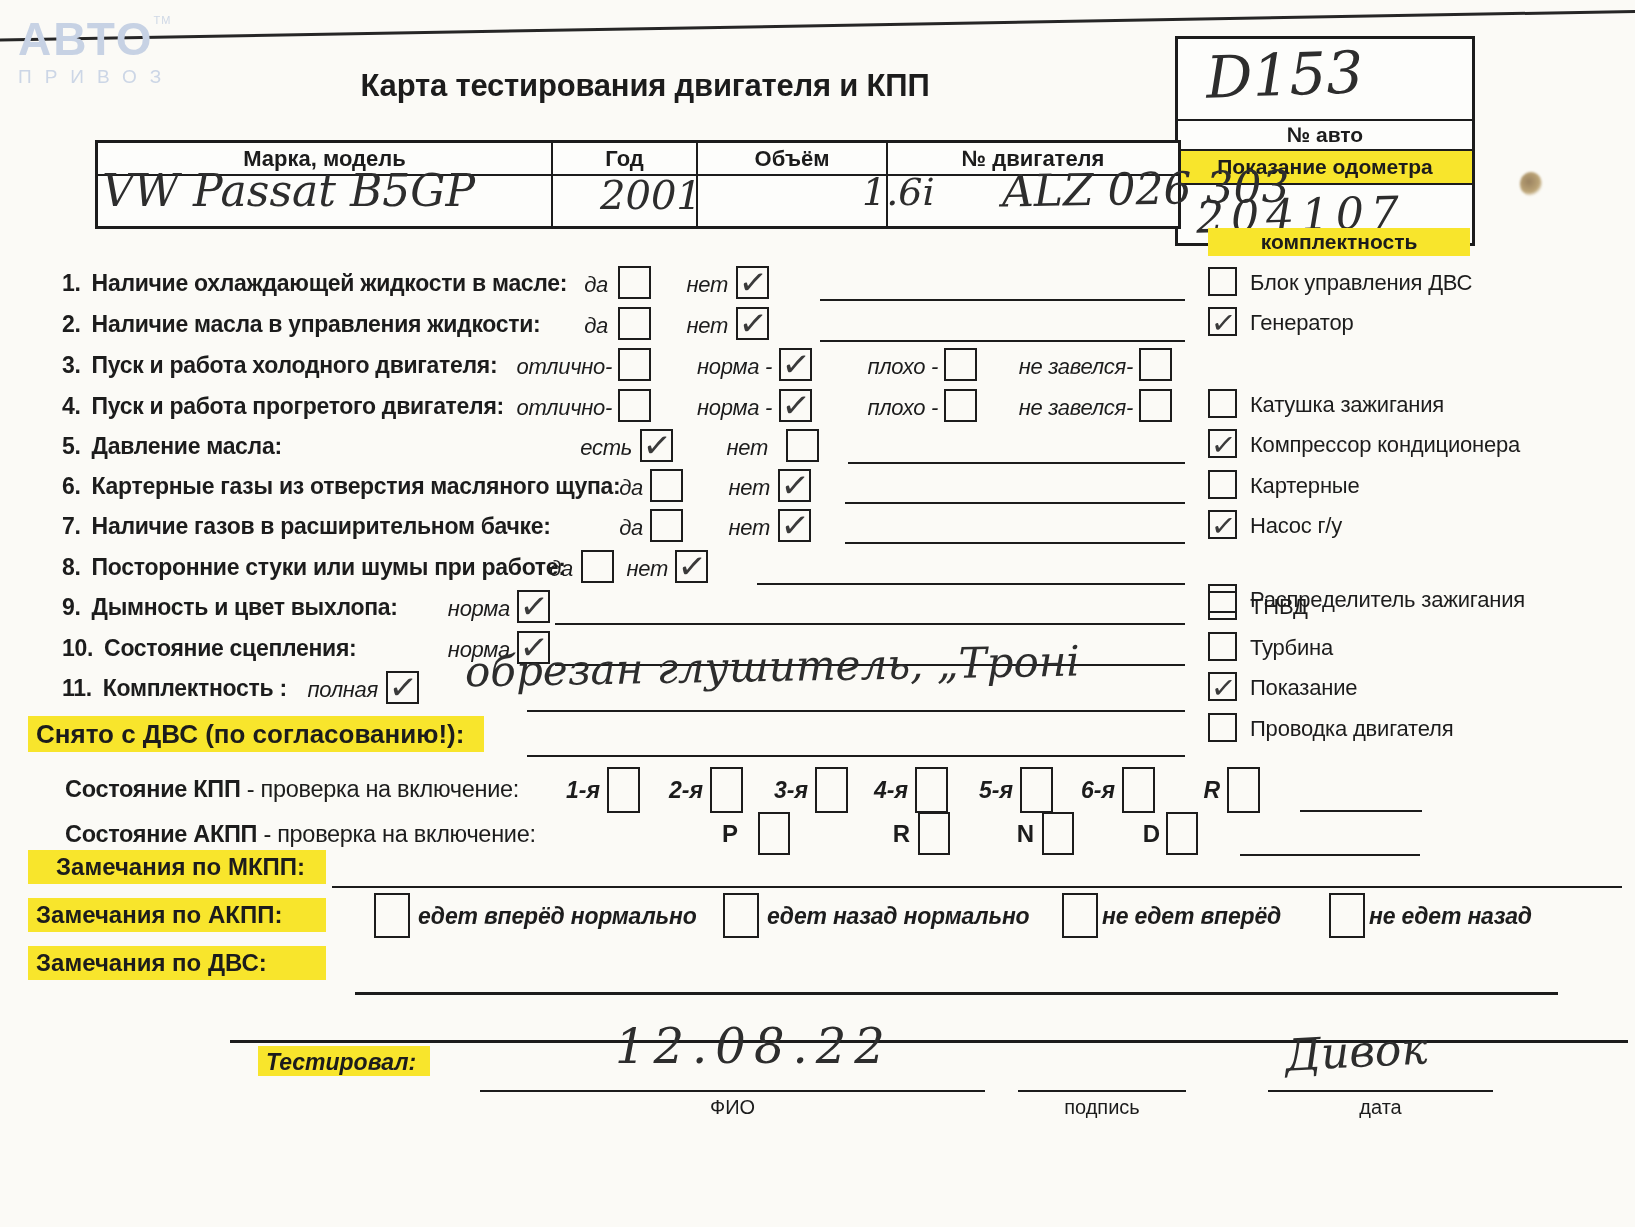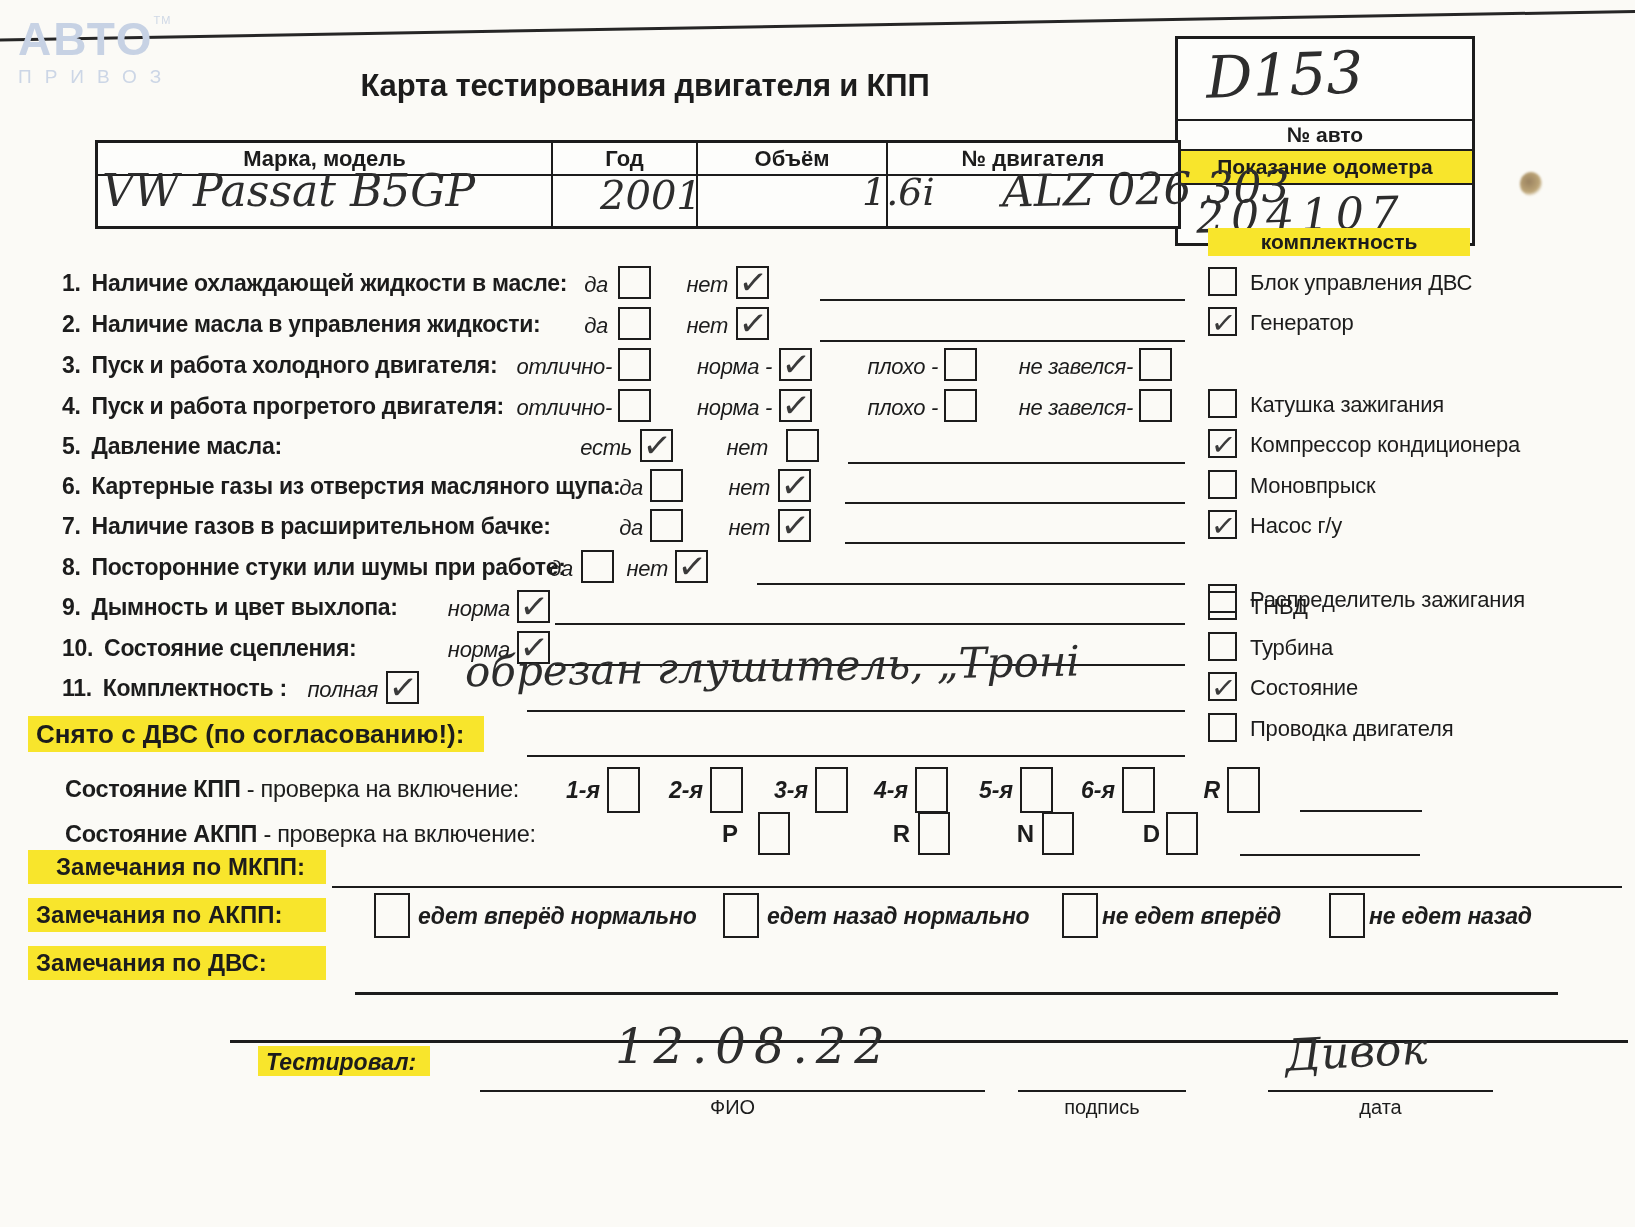--- a/index.html
+++ b/index.html
@@ -124,41 +124,41 @@
   <div class="citem" style="top:389px;">
     <span class="cb"></span>
     <span class="clabel">Катушка зажигания</span>
   </div>
   <div class="citem" style="top:429px;">
     <span class="cb checked"><i class="tick" style="font-size:30px;">✓</i></span>
     <span class="clabel">Компрессор кондиционера</span>
   </div>
   <div class="citem" style="top:470px;">
     <span class="cb"></span>
-    <span class="clabel">Моновпрыск</span>
+    <span class="clabel">Картерные</span>
   </div>
   <div class="citem" style="top:510px;">
     <span class="cb checked"><i class="tick" style="font-size:30px;">✓</i></span>
     <span class="clabel">Насос г/у</span>
   </div>
   <div class="citem" style="top:584px;">
     <span class="cb"></span>
     <span class="clabel">Распределитель зажигания</span>
   </div>
   <div class="citem" style="top:591px;">
     <span class="cb"></span>
     <span class="clabel">ТНВД</span>
   </div>
   <div class="citem" style="top:632px;">
     <span class="cb"></span>
     <span class="clabel">Турбина</span>
   </div>
   <div class="citem" style="top:672px;">
     <span class="cb checked"><i class="tick" style="font-size:30px;">✓</i></span>
-    <span class="clabel">Состояние</span>
+    <span class="clabel">Показание</span>
   </div>
   <div class="citem" style="top:713px;">
     <span class="cb"></span>
     <span class="clabel">Проводка двигателя</span>
   </div>
 
   <div class="crow" style="top:268px;">
     <span class="rownum"><b>1.</b><span>Наличие охлаждающей жидкости в масле:</span></span>
     <span class="opt" style="left:538px;width:70px;">да</span>
     <span class="cb" style="left:618px;"></span>

